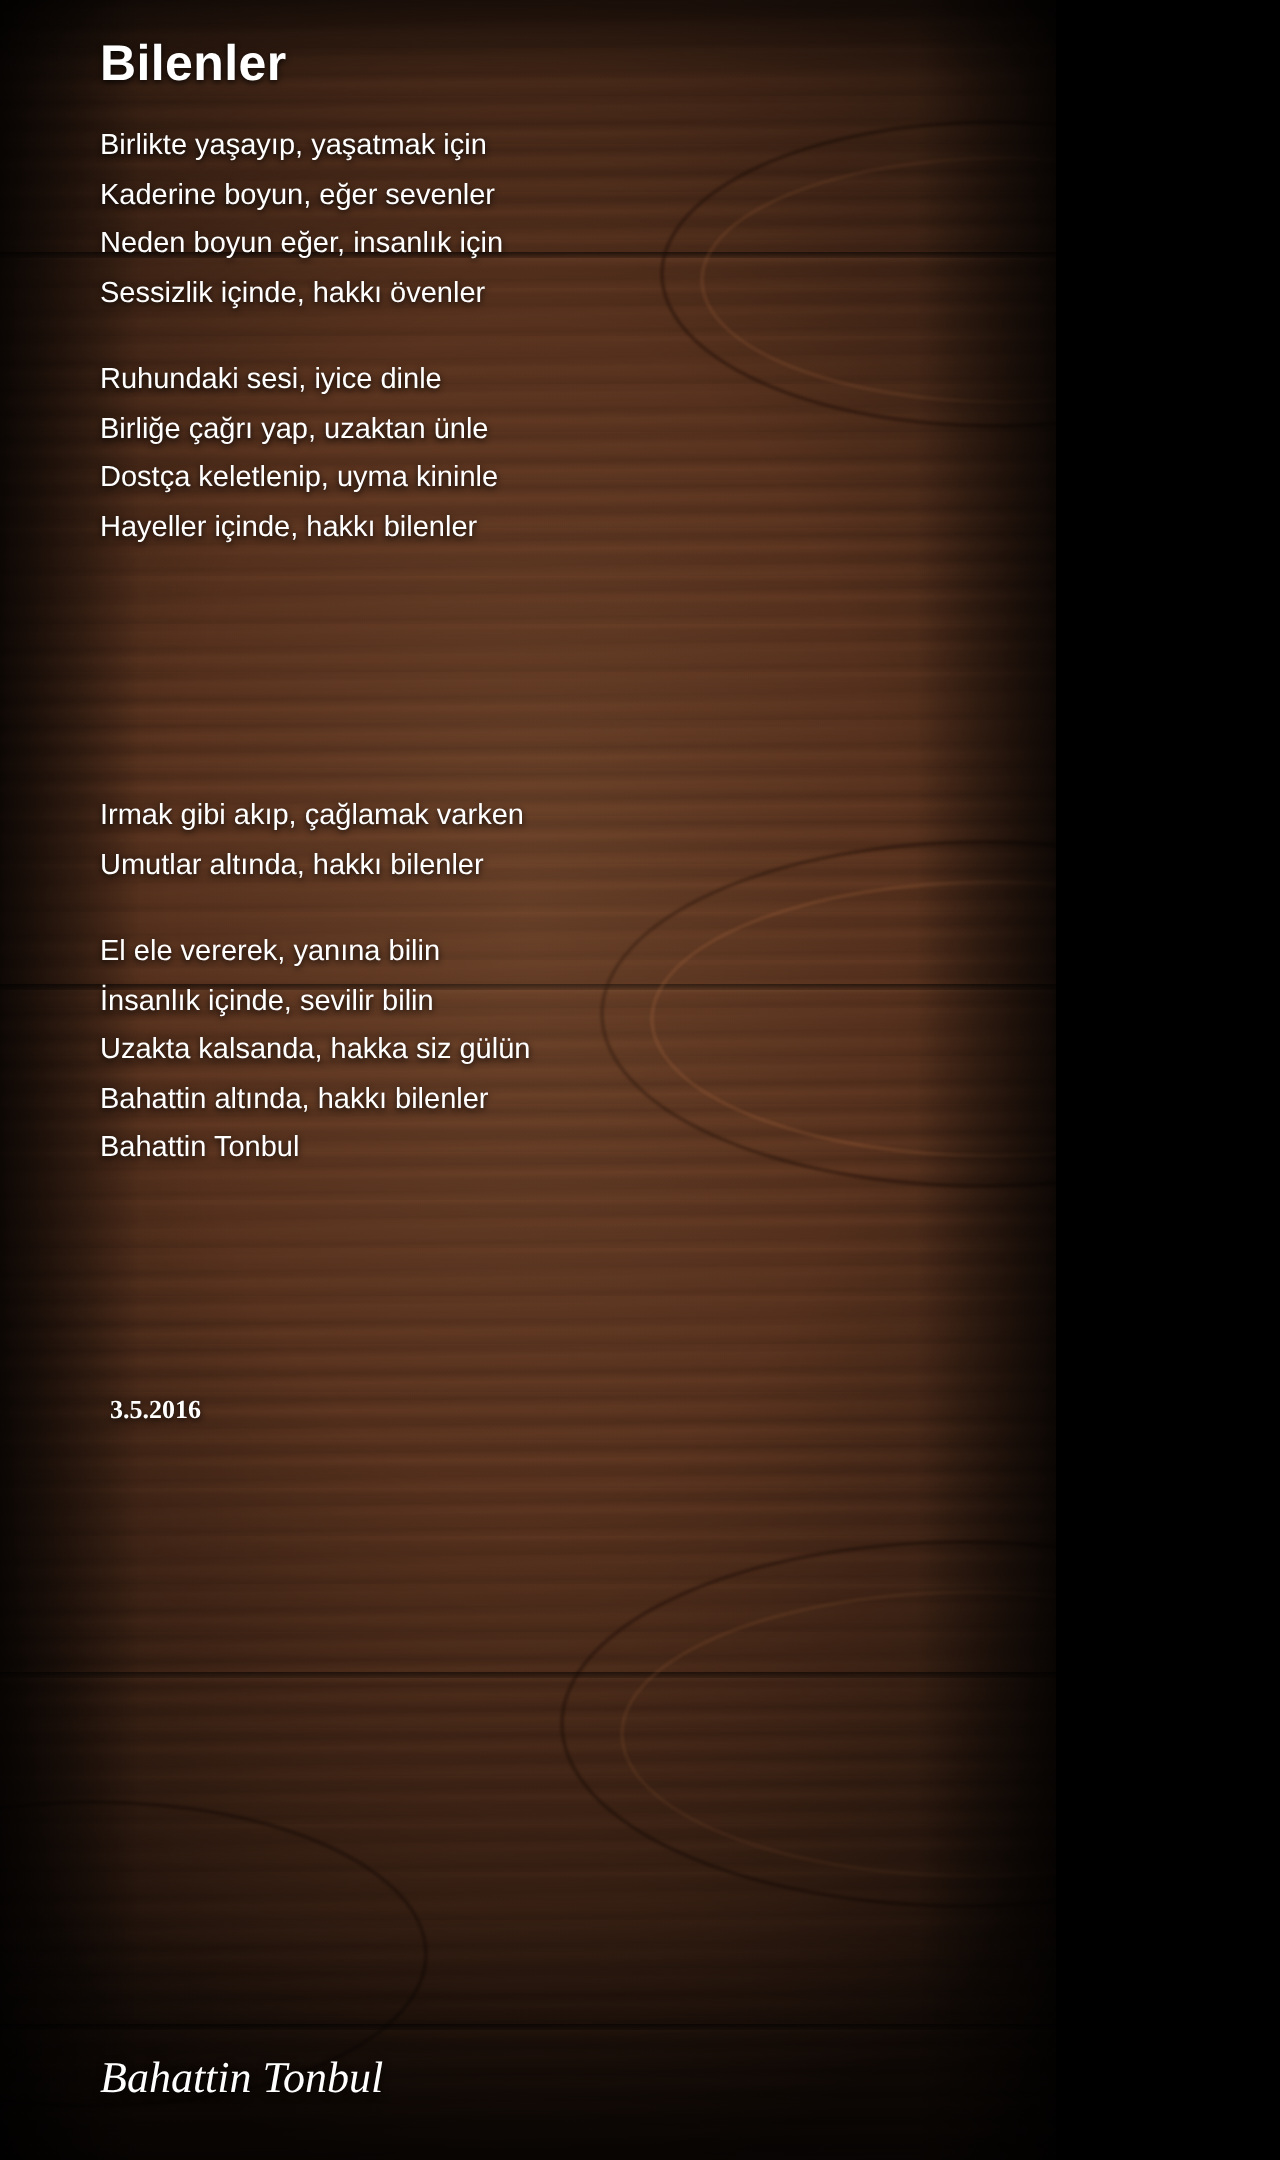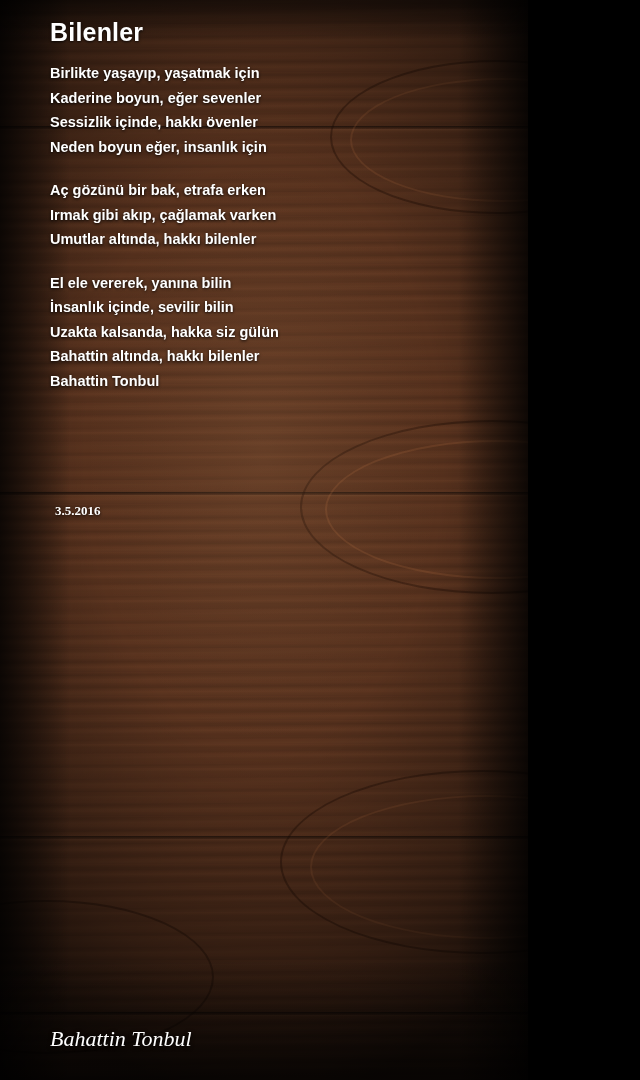--- a/index.html
+++ b/index.html
@@ -142,21 +142,21 @@
 
   .stanza {
     margin-bottom: 19px;
   }
   .stanza.gap-big {
     margin-bottom: 120px;
   }
 
   .poem-line {
     font-size: 14.5px;
-    font-weight: bold;
+    font-weight: normal;
     line-height: 24.5px;
     text-shadow: 0 1px 3px rgba(0,0,0,0.9);
     white-space: pre-wrap;
   }
 
   .poem-date {
     margin: 110px 0 0 5px;
     font-size: 13px;
     font-weight: bold;
     text-shadow: 0 1px 3px rgba(0,0,0,0.9);
@@ -204,27 +204,32 @@
 
   <div class="content">
 
     <div class="poem-title">Bilenler</div>
 
     <div class="stanzas">
 
       <div class="stanza">
         <div class="poem-line">Birlikte yaşayıp, yaşatmak için</div>
         <div class="poem-line">Kaderine boyun, eğer sevenler</div>
+        <div class="poem-line">Neden boyun eğer, insanlık için</div>
         <div class="poem-line">Sessizlik içinde, hakkı övenler</div>
-        <div class="poem-line">Neden boyun eğer, insanlık için</div>
-      </div>
-
+      </div>
+
+      <div class="stanza gap-big">
+        <div class="poem-line">Ruhundaki sesi, iyice dinle</div>
+        <div class="poem-line">Birliğe çağrı yap, uzaktan ünle</div>
+        <div class="poem-line">Dostça keletlenip, uyma kininle</div>
+        <div class="poem-line">Hayeller içinde, hakkı bilenler</div>
+      </div>
 
       <div class="stanza">
-        <div class="poem-line">Aç gözünü bir bak, etrafa erken</div>
         <div class="poem-line">Irmak gibi akıp, çağlamak varken</div>
         <div class="poem-line">Umutlar altında, hakkı bilenler</div>
       </div>
 
       <div class="stanza">
         <div class="poem-line">El ele vererek, yanına bilin</div>
         <div class="poem-line">İnsanlık içinde, sevilir bilin</div>
         <div class="poem-line">Uzakta kalsanda, hakka siz gülün</div>
         <div class="poem-line">Bahattin altında, hakkı bilenler</div>
         <div class="poem-line">Bahattin Tonbul</div>

